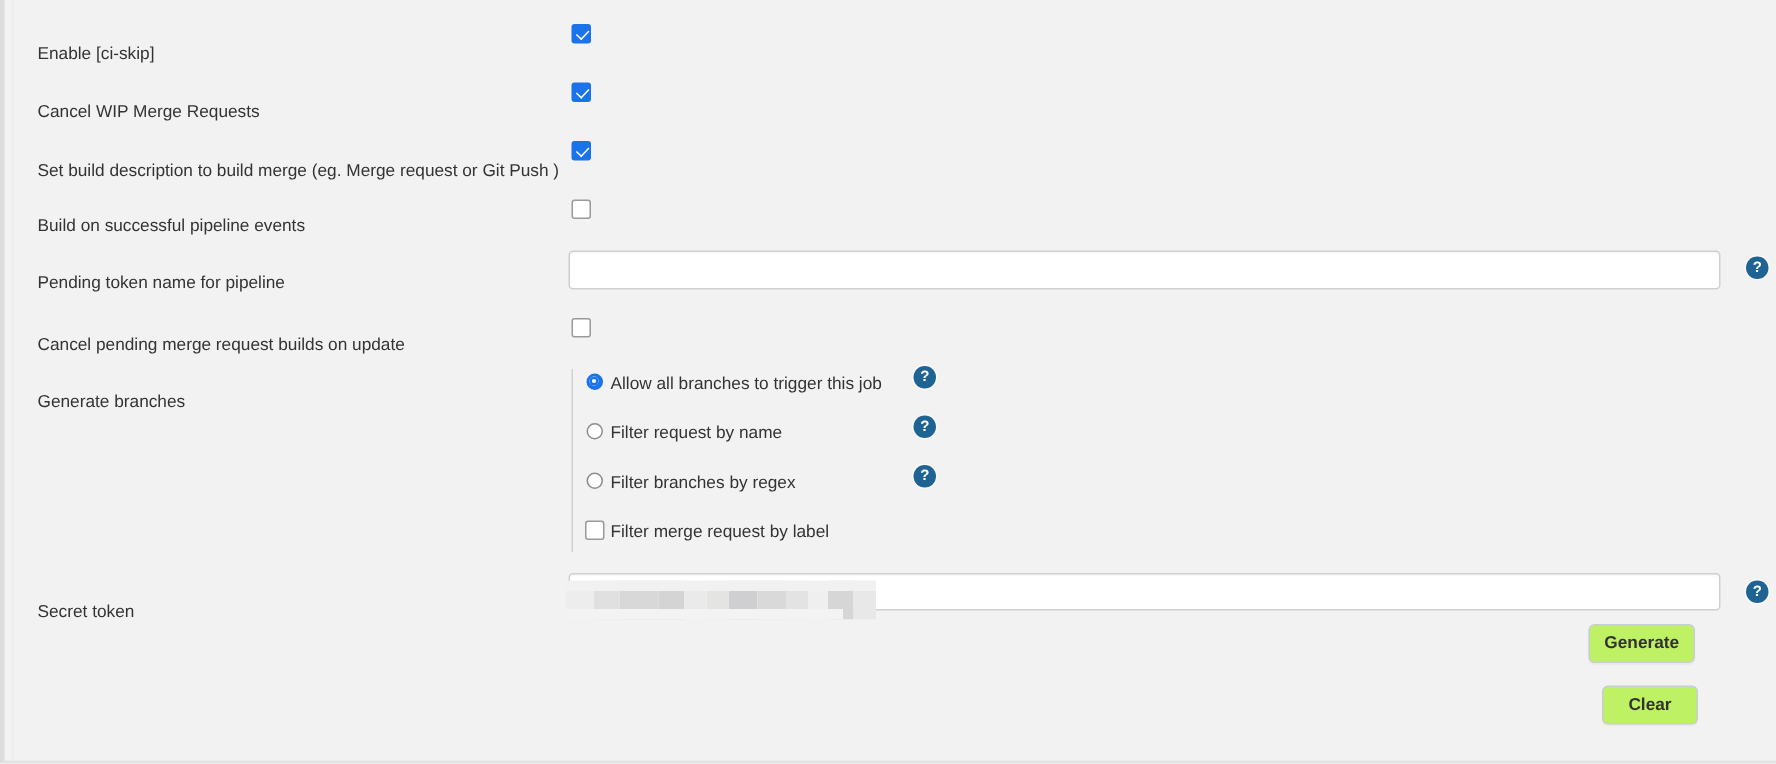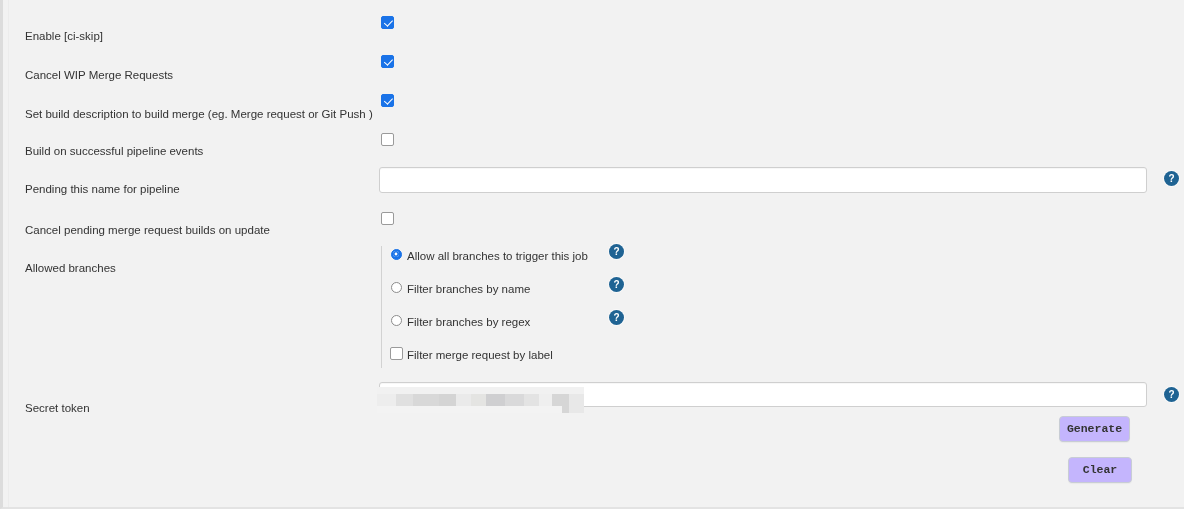--- a/index.html
+++ b/index.html
@@ -173,25 +173,25 @@
     height: 26px;
     overflow: hidden;
     pointer-events: none;
   }
   #redaction .blk { position: absolute; top: 0; height: 26px; }
 
   
   .btn {
     position: absolute;
     box-sizing: border-box;
-    background: #c4b5fd;
+    background: #bef264;
     border: 1px solid #c8cdd4;
     border-radius: 4px;
     color: #333333;
-    font-family: Liberation Mono, monospace;
+    font-family: Liberation Sans, sans-serif;
     font-size: 11.5px;
     font-weight: bold;
     text-align: center;
     cursor: pointer;
     box-shadow: 0 1px 1px rgba(0,0,0,0.04);
   }
 
   
   #watermark {
     position: absolute;
@@ -224,45 +224,45 @@
     <div class="lbl">Set build description to build merge (eg. Merge request or Git Push )</div>
     <div class="cb on" style="left:378px; top:0px;"></div>
   </div>
 
   <div class="row" style="top:131px;">
     <div class="lbl">Build on successful pipeline events</div>
     <div class="cb off" style="left:378px; top:2px;"></div>
   </div>
 
   <div class="row" style="top:169px;">
-    <div class="lbl">Pending this name for pipeline</div>
+    <div class="lbl">Pending token name for pipeline</div>
     <input class="txt" style="left: 376px; top: -2px; width: 768px; height: 26px;" placeholder="">
     <div class="help" style="left:1161px; top:2px;">?</div>
   </div>
 
   <div class="row" style="top:210px;">
     <div class="lbl">Cancel pending merge request builds on update</div>
     <div class="cb off" style="left:378px; top:2px;"></div>
   </div>
 
   <div class="row" style="top:248px; height:122px;">
-    <div class="lbl">Allowed branches</div>
+    <div class="lbl">Generate branches</div>
   </div>
 
   <div id="branch-group">
 
     <div class="opt" style="top:0px;">
       <div class="radio on" style="left:9px; top:3px;"></div>
       <div class="optlbl">Allow all branches to trigger this job</div>
       <div class="help" style="left:227px; top:-2px;">?</div>
     </div>
 
     <div class="opt" style="top:33px;">
       <div class="radio off" style="left:9px; top:3px;"></div>
-      <div class="optlbl">Filter branches by name</div>
+      <div class="optlbl">Filter request by name</div>
       <div class="help" style="left:227px; top:-2px;">?</div>
     </div>
 
     <div class="opt" style="top:66px;">
       <div class="radio off" style="left:9px; top:3px;"></div>
       <div class="optlbl">Filter branches by regex</div>
       <div class="help" style="left:227px; top:-2px;">?</div>
     </div>
 
     <div class="opt" style="top:99px;">

